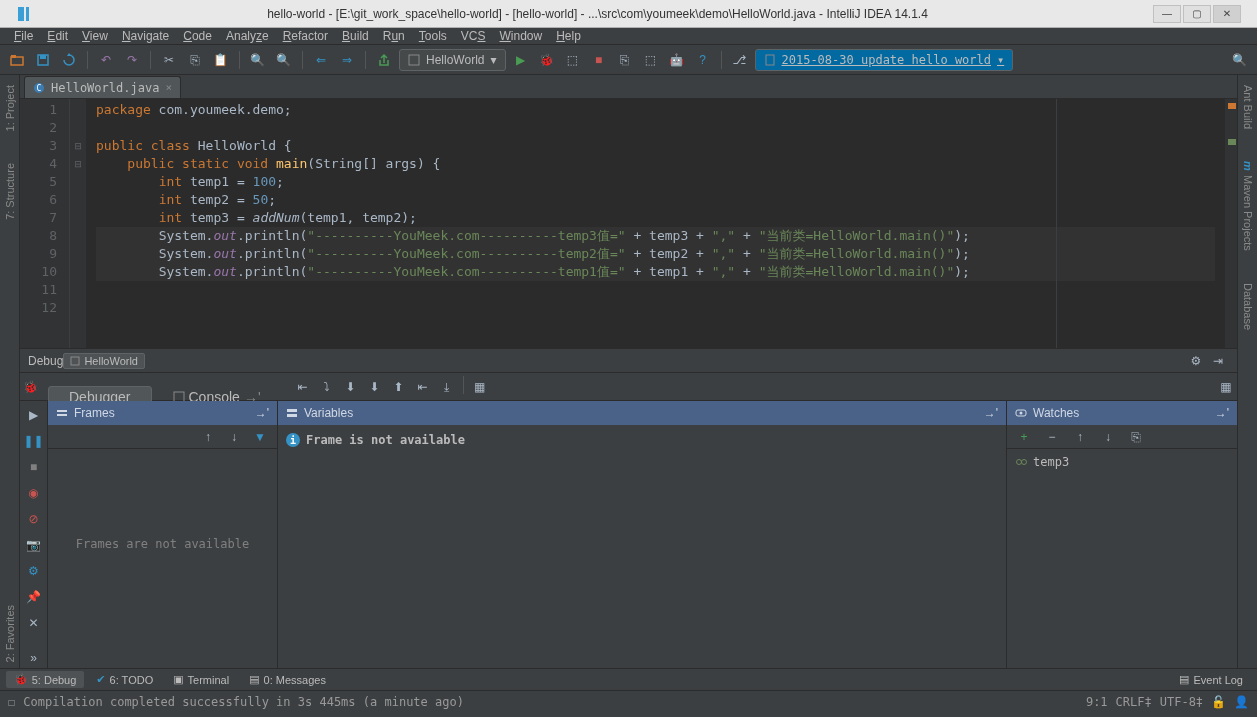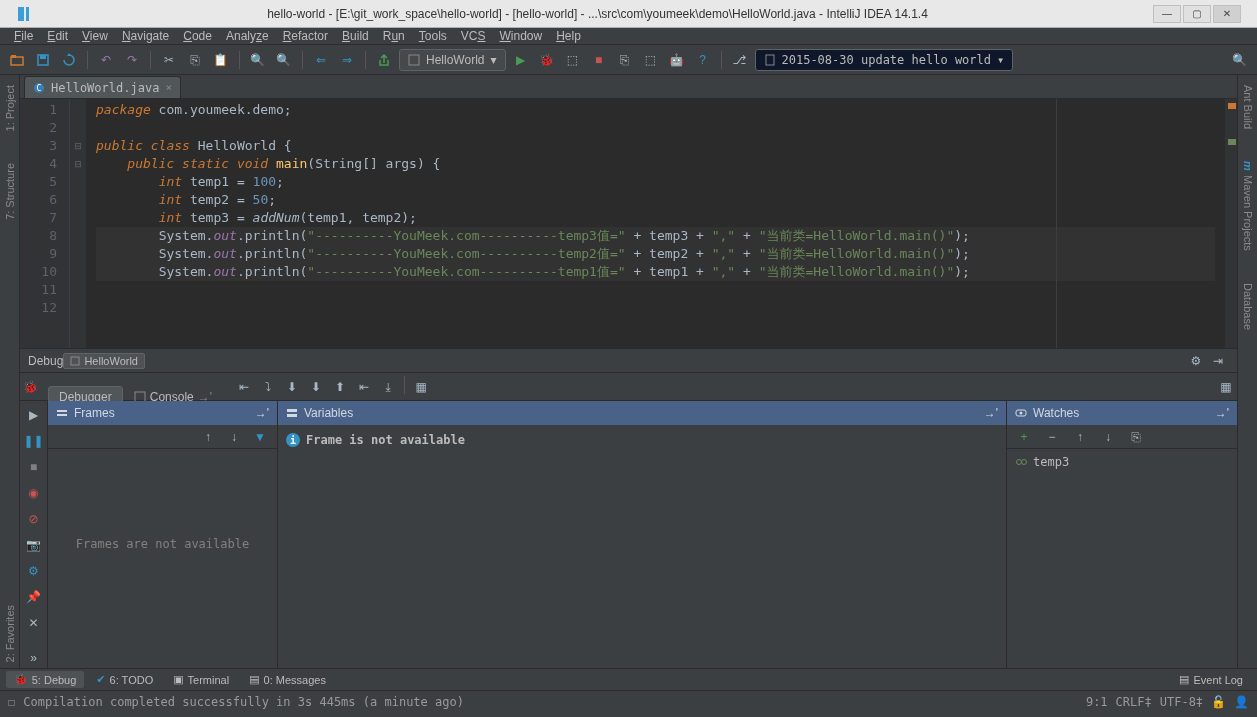--- a/index.html
+++ b/index.html
@@ -10,21 +10,21 @@
 .win-btns { display:flex; gap:2px; }
 .win-btn { width:28px; height:18px; background:#e0e0e0; border:1px solid #c0c0c0; display:flex; align-items:center; justify-content:center; font-size:10px; color:#444; }
 .win-btn.close { background:#d0d0d0; }
 .menu-bar { height:17px; background:#3c3f41; display:flex; align-items:center; padding:0 8px; gap:2px; border-bottom:1px solid #2b2b2b; }
 .menu-item { padding:2px 6px; color:#bbbbbb; cursor:pointer; font-size:12px; }
 .menu-item .ul { text-decoration:underline; }
 .toolbar { height:30px; background:#3c3f41; display:flex; align-items:center; padding:0 6px; gap:4px; border-bottom:1px solid #2b2b2b; }
 .tbtn { width:22px; height:22px; display:flex; align-items:center; justify-content:center; color:#a9b7c6; cursor:pointer; border-radius:2px; }
 .tsep { width:1px; height:18px; background:#555; margin:0 3px; }
 .run-config { height:22px; background:#45494a; border:1px solid #5e6365; border-radius:3px; display:flex; align-items:center; padding:0 8px; color:#bbbbbb; gap:6px; cursor:pointer; font-size:12px; }
-.vcs-config { height:22px; background:#0f172a; border:1px solid #5e6365; border-radius:3px; display:flex; align-items:center; padding:0 8px; color:#bbbbbb; gap:6px; cursor:pointer; font-size:12px; font-family:"Consolas",monospace; }
+.vcs-config { height:22px; background:#0369a1; border:1px solid #5e6365; border-radius:3px; display:flex; align-items:center; padding:0 8px; color:#bbbbbb; gap:6px; cursor:pointer; font-size:12px; font-family:"Consolas",monospace;text-decoration:underline; }
 .toolbar .spacer { flex:1; }
 .body-row { display:flex; height:calc(717px - 28px - 22px - 30px - 22px - 22px); }
 .left-gutter { width:20px; background:#3c3f41; border-right:1px solid #2b2b2b; display:flex; flex-direction:column; align-items:center; padding-top:4px; gap:20px; }
 .vtab { writing-mode:vertical-rl; transform:rotate(180deg); font-size:11px; color:#8a8a8a; padding:6px 2px; cursor:pointer; display:flex; align-items:center; gap:4px; }
 .right-gutter { width:20px; background:#3c3f41; border-left:1px solid #2b2b2b; display:flex; flex-direction:column; align-items:center; padding-top:4px; gap:20px; }
 .vtab-r { writing-mode:vertical-rl; font-size:11px; color:#8a8a8a; padding:6px 2px; cursor:pointer; display:flex; align-items:center; gap:4px; }
 .center-col { flex:1; display:flex; flex-direction:column; }
 .editor-tabs { height:24px; background:#3c3f41; border-bottom:1px solid #2b2b2b; display:flex; align-items:flex-end; padding-left:4px; }
 .editor-tab { height:22px; background:#515658; border:1px solid #2b2b2b; border-bottom:none; border-radius:3px 3px 0 0; display:flex; align-items:center; padding:0 8px; gap:6px; color:#bbbbbb; font-family:"Consolas",monospace; font-size:12px; cursor:pointer; }
 .editor-tab .close-x { color:#888; font-size:11px; }
@@ -32,35 +32,35 @@
 .gutter-col { width:50px; background:#313335; border-right:1px solid #3c3f41; padding-top:2px; }
 .gutter-col .ln { height:18px; text-align:right; padding-right:12px; color:#606366; font-family:"Consolas",monospace; font-size:13px; line-height:18px; }
 .fold-col { width:16px; background:#313335; padding-top:2px; }
 .fold-col .fr { height:18px; display:flex; align-items:center; justify-content:center; color:#606366; font-size:9px; }
 .code-col { flex:1; padding:2px 10px; font-family:"Consolas",monospace; font-size:13px; line-height:18px; position:relative; }
 .code-line { height:18px; white-space:pre; }
 .code-line.hl { background:#323232; }
 .right-margin { position:absolute; left:970px; top:0; bottom:0; width:1px; background:#3c3f41; }
 .scroll-strip { width:12px; background:#313335; position:relative; }
 .scroll-strip .mark { position:absolute; right:1px; width:8px; height:6px; }
-.kw { color:#cc7832;font-style:italic; }
+.kw { color:#cc7832; }
 .fld { color:#9876aa; font-style:italic; }
 .str { color:#6a8759; }
 .num { color:#6897bb; }
 .fn { color:#ffc66d; }
 .id { color:#a9b7c6;margin-top:16px; }
 .it { font-style:italic; }
 .debug-panel { height:320px; display:flex; flex-direction:column; border-top:1px solid #2b2b2b; }
 .debug-header { height:24px; background:#3c3f41; display:flex; align-items:center; padding:0 8px; border-bottom:1px solid #2b2b2b; }
 .debug-header .title { font-size:12px; color:#bbbbbb; }
 .dbg-cfg { background:#4e5254; border:1px solid #5e6365; border-radius:2px; padding:1px 6px; display:flex; align-items:center; gap:4px; font-size:11px; }
 .debug-header .spacer { flex:1; }
 .debug-toolbar-row { height:28px; background:#3c3f41; display:flex; align-items:center; border-bottom:1px solid #2b2b2b; }
 .dbg-left-btns { width:28px; }
-.dbg-tab { height:22px; padding:0 10px; display:flex; align-items:center; color:#bbbbbb; font-size:12px; cursor:pointer; border:1px solid transparent; border-radius:3px; gap:4px;margin-top:20px; }
+.dbg-tab { height:22px; padding:0 20px; display:flex; align-items:center; color:#bbbbbb; font-size:14px; cursor:pointer; border:1px solid transparent; border-radius:3px; gap:4px;margin-top:20px; }
 .dbg-tab.active { background:#515658; border-color:#5e6365; }
 .dbg-step-btns { display:flex; gap:2px; margin-left:10px; }
 .debug-body { flex:1; display:flex; min-height:0; }
 .dbg-side { width:28px; background:#3c3f41; border-right:1px solid #2b2b2b; display:flex; flex-direction:column; align-items:center; padding-top:4px; gap:6px; }
 .dbg-side .sbtn { width:20px; height:20px; display:flex; align-items:center; justify-content:center; color:#a9b7c6; cursor:pointer; font-size:12px; }
 .frames-pane { width:230px; display:flex; flex-direction:column; border-right:1px solid #2b2b2b; }
 .pane-header { height:24px; background:#4a6288; color:#d0d8e4; display:flex; align-items:center; padding:0 8px; font-size:12px; gap:6px; }
 .pane-header .spacer { flex:1; }
 .pane-toolbar { height:24px; background:#3c3f41; display:flex; align-items:center; justify-content:flex-end; padding:0 6px; gap:4px; border-bottom:1px solid #2b2b2b; }
 .pane-body { flex:1; background:#3c3f41; padding:8px; font-family:"Consolas",monospace; font-size:12px; color:#808080; display:flex; flex-direction:column; }

